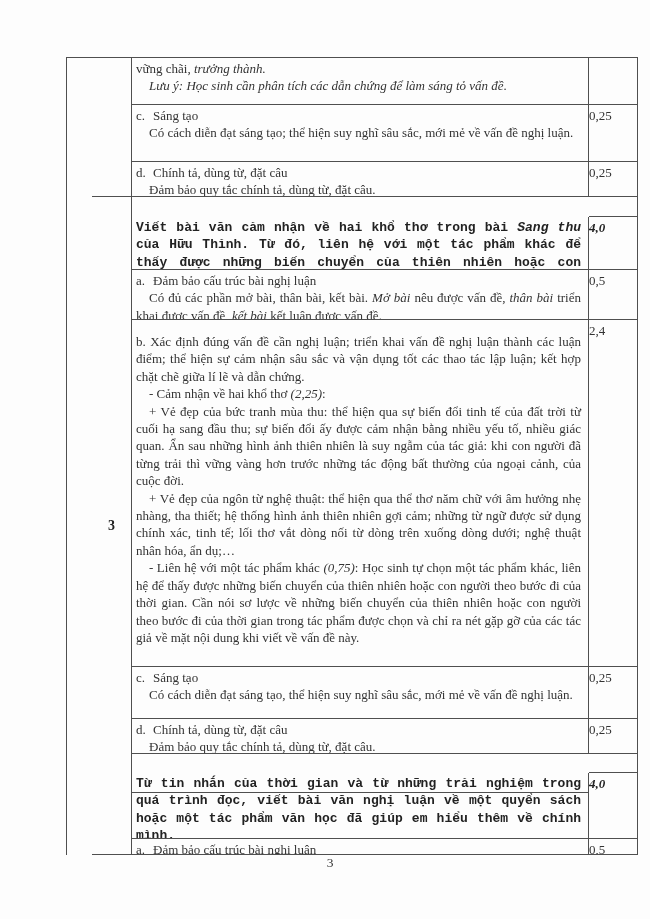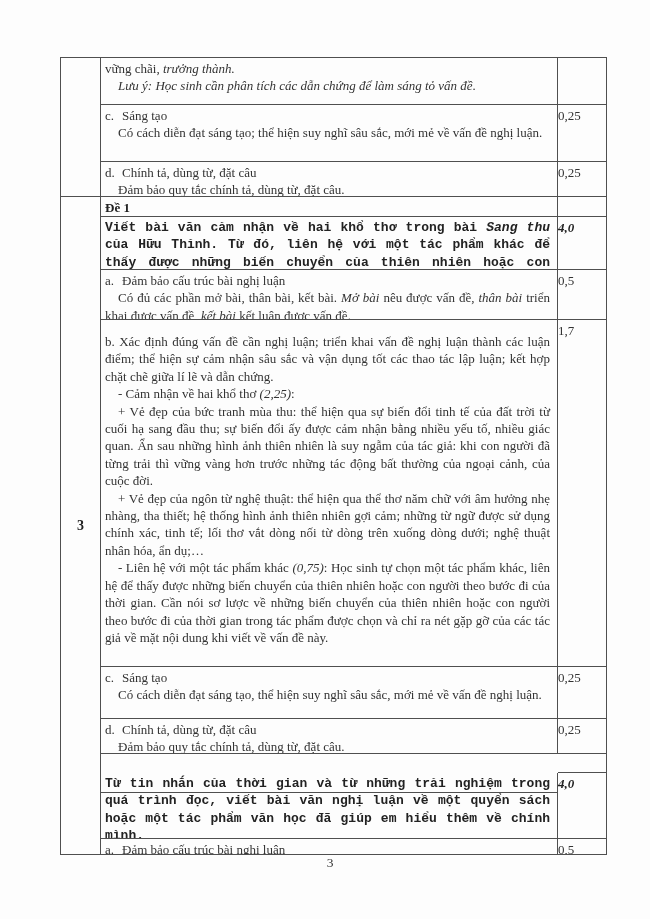--- a/index.html
+++ b/index.html
@@ -11,27 +11,27 @@
   html,body{margin:0;padding:0;}
   body{
     width:650px;height:919px;background:#ffffff;
     font-family:"Liberation Serif","DejaVu Serif",serif;
     color:var(--ink);
     -webkit-font-smoothing:antialiased;
   }
   .page{position:relative;width:650px;height:919px;background:var(--paper);overflow:hidden;}
 
   .doc-table{
-    position:absolute;left:60px;top:57px;
+    position:absolute;left:66px;top:57px;
     display:grid;
     grid-template-columns:40px 457px 49px;
     grid-template-rows:47px 57px 35px 20px 53px 50px 347px 52px 35px 19px 66px 16px;
     border-top:1px solid var(--bc);
     border-left:1px solid var(--bc);
-    font-size:13px;line-height:17.4px;
+    font-size:13px;line-height:17.4px;padding-left:25px;
   }
   .cell{
     border-right:1px solid var(--bc);
     border-bottom:1px solid var(--bc);
     box-sizing:border-box;overflow:hidden;
     background:transparent;
   }
   .numcell{grid-column:1;display:flex;align-items:center;justify-content:center;
     font-weight:bold;font-size:14px;color:var(--ink-bold);}
   .content{grid-column:2;padding:2px 7px 0 4px;}
@@ -77,23 +77,20 @@
     <div class="cell content" style="grid-row:3;">
       <p class="title-line"><span class="marker">d.</span><span>Chính tả, dùng từ, đặt câu</span></p>
       <p class="para indent">Đảm bảo quy tắc chính tả, dùng từ, đặt câu.</p>
     </div>
     <div class="cell score" style="grid-row:3;"><span>0,25</span></div>
 
     <div class="cell numcell" style="grid-row:4/13;">
       <span>3</span>
     </div>
 
-    <div class="cell content" style="grid-row:4;">
-      <p class="de-header">Đề 1</p>
-    </div>
     <div class="cell score" style="grid-row:4;"><span></span></div>
 
     <div class="cell content" style="grid-row:5;">
       <p class="para bold-task"><span>Viết bài văn cảm nhận về hai khổ thơ trong bài </span><span class="it">Sang thu</span><span> của Hữu Thỉnh. Từ đó, liên hệ với một tác phẩm khác để thấy được những biến chuyển của thiên nhiên hoặc con người theo bước đi của thời gian.</span></p>
     </div>
     <div class="cell score bold" style="grid-row:5;"><span>4,0</span></div>
 
     <div class="cell content" style="grid-row:6;">
       <p class="title-line"><span class="marker">a.</span><span>Đảm bảo cấu trúc bài nghị luận</span></p>
       <p class="para indent">
@@ -102,21 +99,21 @@
     </div>
     <div class="cell score" style="grid-row:6;"><span>0,5</span></div>
 
     <div class="cell content tall" style="grid-row:7;">
       <p class="para">b. Xác định đúng vấn đề cần nghị luận; triển khai vấn đề nghị luận thành các luận điểm; thể hiện sự cảm nhận sâu sắc và vận dụng tốt các thao tác lập luận; kết hợp chặt chẽ giữa lí lẽ và dẫn chứng.</p>
       <p class="para indent"><span>- Cảm nhận về hai khổ thơ </span><span class="it">(2,25)</span><span>:</span></p>
       <p class="para indent">+ Vẻ đẹp của bức tranh mùa thu: thể hiện qua sự biến đổi tinh tế của đất trời từ cuối hạ sang đầu thu; sự biến đổi ấy được cảm nhận bằng nhiều yếu tố, nhiều giác quan. Ẩn sau những hình ảnh thiên nhiên là suy ngẫm của tác giả: khi con người đã từng trải thì vững vàng hơn trước những tác động bất thường của ngoại cảnh, của cuộc đời.</p>
       <p class="para indent">+ Vẻ đẹp của ngôn từ nghệ thuật: thể hiện qua thể thơ năm chữ với âm hưởng nhẹ nhàng, tha thiết; hệ thống hình ảnh thiên nhiên gợi cảm; những từ ngữ được sử dụng chính xác, tinh tế; lối thơ vắt dòng nối từ dòng trên xuống dòng dưới; nghệ thuật nhân hóa, ẩn dụ;…</p>
       <p class="para indent"><span>- Liên hệ với một tác phẩm khác </span><span class="it">(0,75)</span><span>: Học sinh tự chọn một tác phẩm khác, liên hệ để thấy được những biến chuyển của thiên nhiên hoặc con người theo bước đi của thời gian. Cần nói sơ lược về những biến chuyển của thiên nhiên hoặc con người theo bước đi của thời gian trong tác phẩm được chọn và chỉ ra nét gặp gỡ của các tác giả về mặt nội dung khi viết về vấn đề này.</span></p>
     </div>
-    <div class="cell score" style="grid-row:7;"><span>1,7</span></div>
+    <div class="cell score" style="grid-row:7;"><span>2,4</span></div>
 
     <div class="cell content" style="grid-row:8;">
       <p class="title-line"><span class="marker">c.</span><span>Sáng tạo</span></p>
       <p class="para indent">Có cách diễn đạt sáng tạo, thể hiện suy nghĩ sâu sắc, mới mẻ về vấn đề nghị luận.</p>
     </div>
     <div class="cell score" style="grid-row:8;"><span>0,25</span></div>
 
     <div class="cell content" style="grid-row:9;">
       <p class="title-line"><span class="marker">d.</span><span>Chính tả, dùng từ, đặt câu</span></p>
       <p class="para indent">Đảm bảo quy tắc chính tả, dùng từ, đặt câu.</p>

